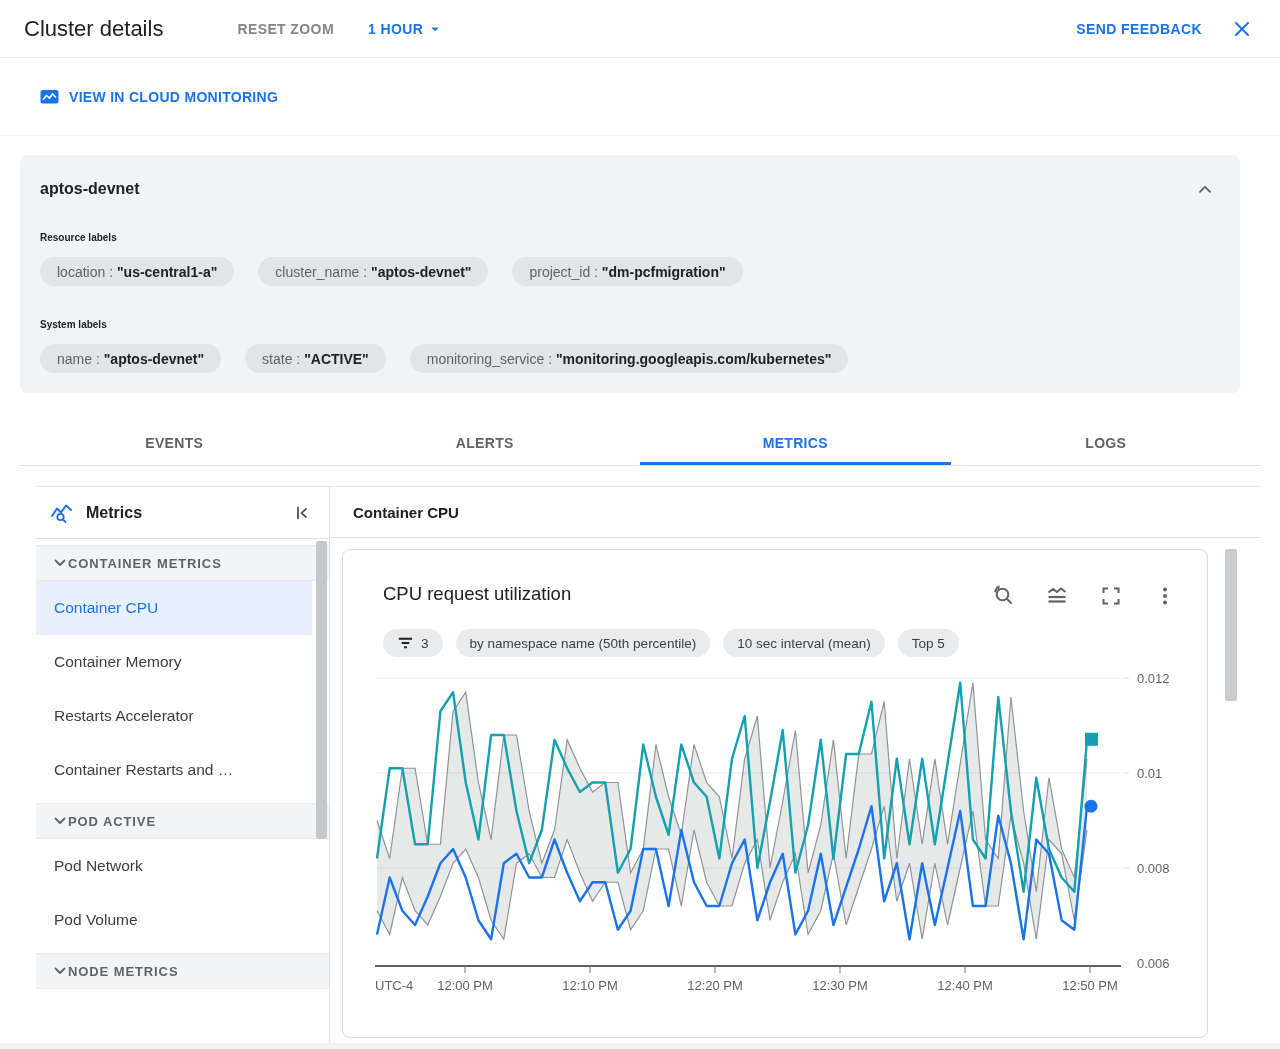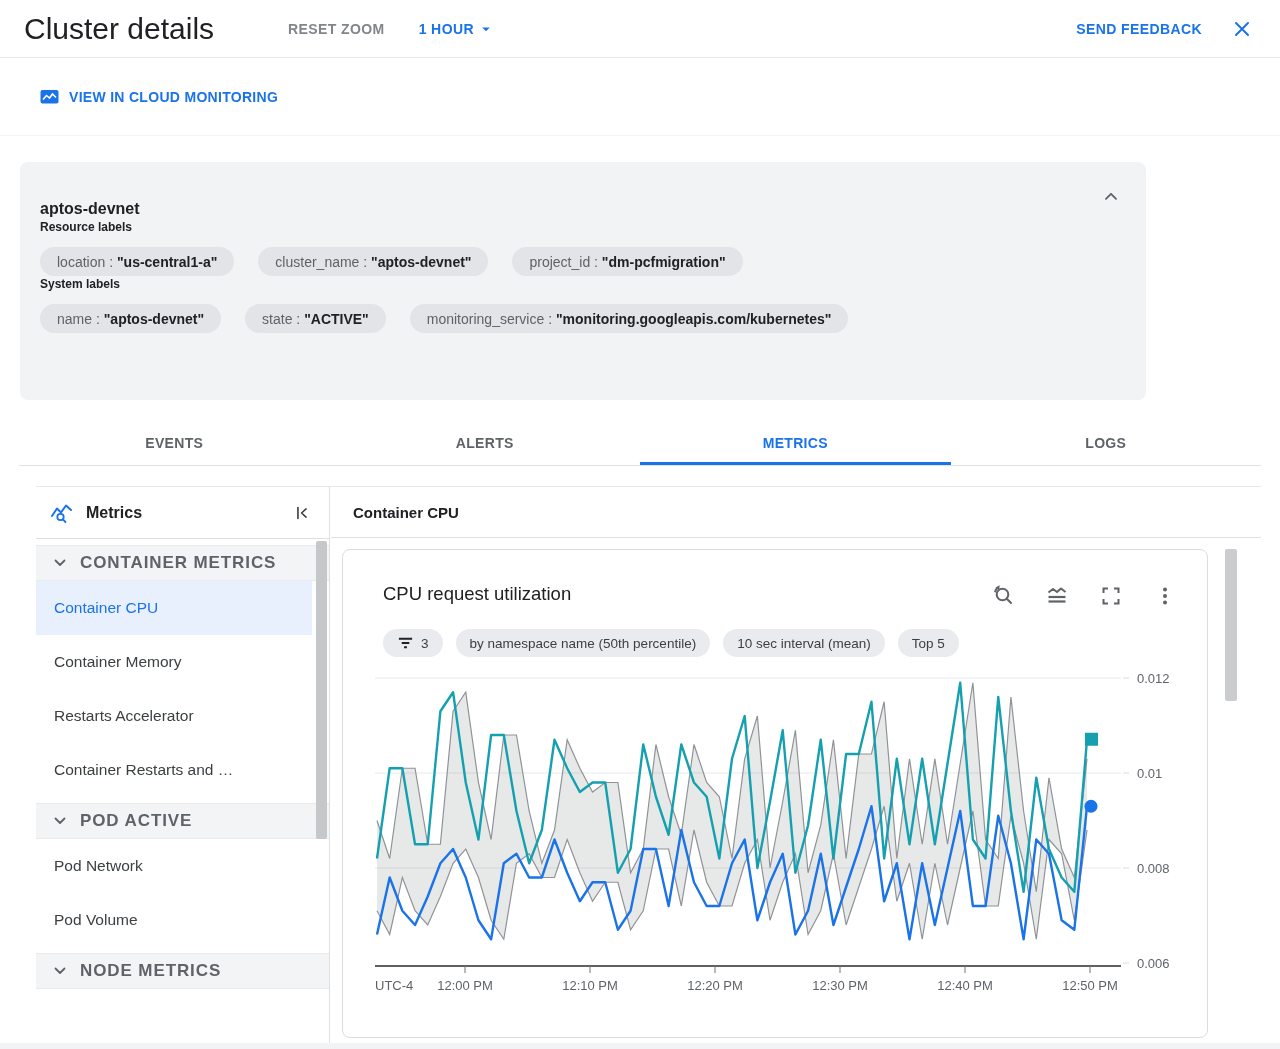--- a/index.html
+++ b/index.html
@@ -5,38 +5,38 @@
   html,body{margin:0;padding:0;}
   body{
     width:1280px;height:1049px;position:relative;background:#fff;overflow:hidden;
     font-family:"Liberation Sans",sans-serif;color:#202124;
   }
   button{background:none;border:none;cursor:pointer;font-family:"Liberation Sans",sans-serif;padding:0;}
 
   
   .topbar{position:absolute;left:0;top:0;width:100%;height:58px;border-bottom:1px solid #e8eaed;
     display:flex;align-items:center;padding:0 24px;box-sizing:border-box;}
-  .page-title{font-size:30px;font-weight:400;color:#202124;}
+  .page-title{font-size:22px;font-weight:400;color:#202124;}
   .txt-btn{font-size:14px;font-weight:bold;letter-spacing:.4px;}
   .reset-zoom{margin-left:74px;color:#80868b;}
   .time-range{margin-left:34px;color:#1a73e8;display:flex;align-items:center;gap:3px;justify-content:center;}
   .send-feedback{margin-left:auto;color:#1a73e8;}
   .close-btn{margin-left:26px;width:28px;height:28px;display:flex;align-items:center;justify-content:center;}
 
   
   .monitoring-row{position:absolute;left:0;top:59px;width:100%;height:77px;border-bottom:1px solid #f1f3f4;
     display:flex;align-items:center;padding-left:40px;box-sizing:border-box;}
   .monitoring-link{display:flex;align-items:center;gap:10px;color:#1a73e8;font-size:14px;font-weight:bold;letter-spacing:.3px;}
 
   
-  .cluster-card{position:absolute;left:20px;top:162px;width:1126px;height:238px;background:#f1f3f4;
-    border-radius:8px;padding:37px 20px;box-sizing:border-box;}
+  .cluster-card{position:absolute;left:20px;top:155px;width:1220px;height:238px;background:#f1f3f4;
+    border-radius:8px;padding:24px 20px;box-sizing:border-box;}
   .cluster-name{font-size:16px;font-weight:bold;line-height:20px;color:#202124;}
   .card-collapse{position:absolute;right:22px;top:22px;width:26px;height:26px;display:flex;align-items:center;justify-content:center;}
-  .labels-title{font-size:12px;font-weight:bold;color:#202124;line-height:17px;}
+  .labels-title{margin-top:30px;font-size:10px;font-weight:bold;color:#202124;line-height:17px;}
   .chip-row{margin-top:11px;display:flex;gap:24px;}
   .chip{background:#e2e4e7;height:29px;border-radius:15px;padding:0 17px;display:inline-flex;align-items:center;
     font-size:14px;color:#5f6368;white-space:nowrap;}
   .chip-val{font-weight:bold;color:#202124;}
   .chip-colon{white-space:pre;}
 
   
   .tabs{position:absolute;left:19px;top:420px;width:1242px;height:45px;display:flex;border-bottom:1px solid #dfe1e5;}
   .tab{flex:1;display:flex;align-items:center;justify-content:center;font-size:14px;font-weight:bold;
     letter-spacing:.3px;color:#5f6368;cursor:pointer;}
@@ -46,21 +46,21 @@
 
   
   .sidebar{position:absolute;left:36px;top:487px;width:294px;height:556px;border-right:1px solid #e0e0e0;
     background:#fff;overflow:hidden;box-sizing:border-box;}
   .sidebar-header{height:51px;border-bottom:1px solid #e0e0e0;display:flex;align-items:center;padding:0 14px;}
   .sidebar-header .ttl{font-size:16px;font-weight:bold;color:#202124;margin-left:12px;}
   .collapse-left{margin-left:auto;width:26px;height:26px;display:flex;align-items:center;justify-content:center;}
   .section{margin-top:6px;}
   .section-header{height:34px;background:#f3f4f6;border-top:1px solid #e9eaec;border-bottom:1px solid #e9eaec;
     display:flex;align-items:center;padding-left:16px;cursor:pointer;}
-  .sh-label{font-size:17px;font-weight:bold;letter-spacing:.9px;color:#5f6368;margin-left:12px;}
+  .sh-label{font-size:13px;font-weight:bold;letter-spacing:.9px;color:#5f6368;margin-left:0;}
   .sidebar-item{height:54px;width:276px;box-sizing:border-box;display:flex;align-items:center;padding-left:18px;
     font-size:15.5px;color:#3c4043;cursor:pointer;white-space:nowrap;}
   .sidebar-item.selected{background:#e8f0fe;color:#1a73e8;}
   .sb-thumb{position:absolute;left:280px;top:54px;width:11px;height:298px;background:#c5c8cb;border-radius:2px;}
 
   
   .chart-panel-header{position:absolute;left:331px;top:487px;width:930px;height:51px;border-bottom:1px solid #e0e0e0;
     display:flex;align-items:center;padding-left:22px;box-sizing:border-box;font-size:15px;font-weight:bold;color:#202124;}
   .chart-card{position:absolute;left:342px;top:549px;width:866px;height:489px;border:1px solid #dadce0;
     border-radius:8px;background:#fff;box-sizing:border-box;}

